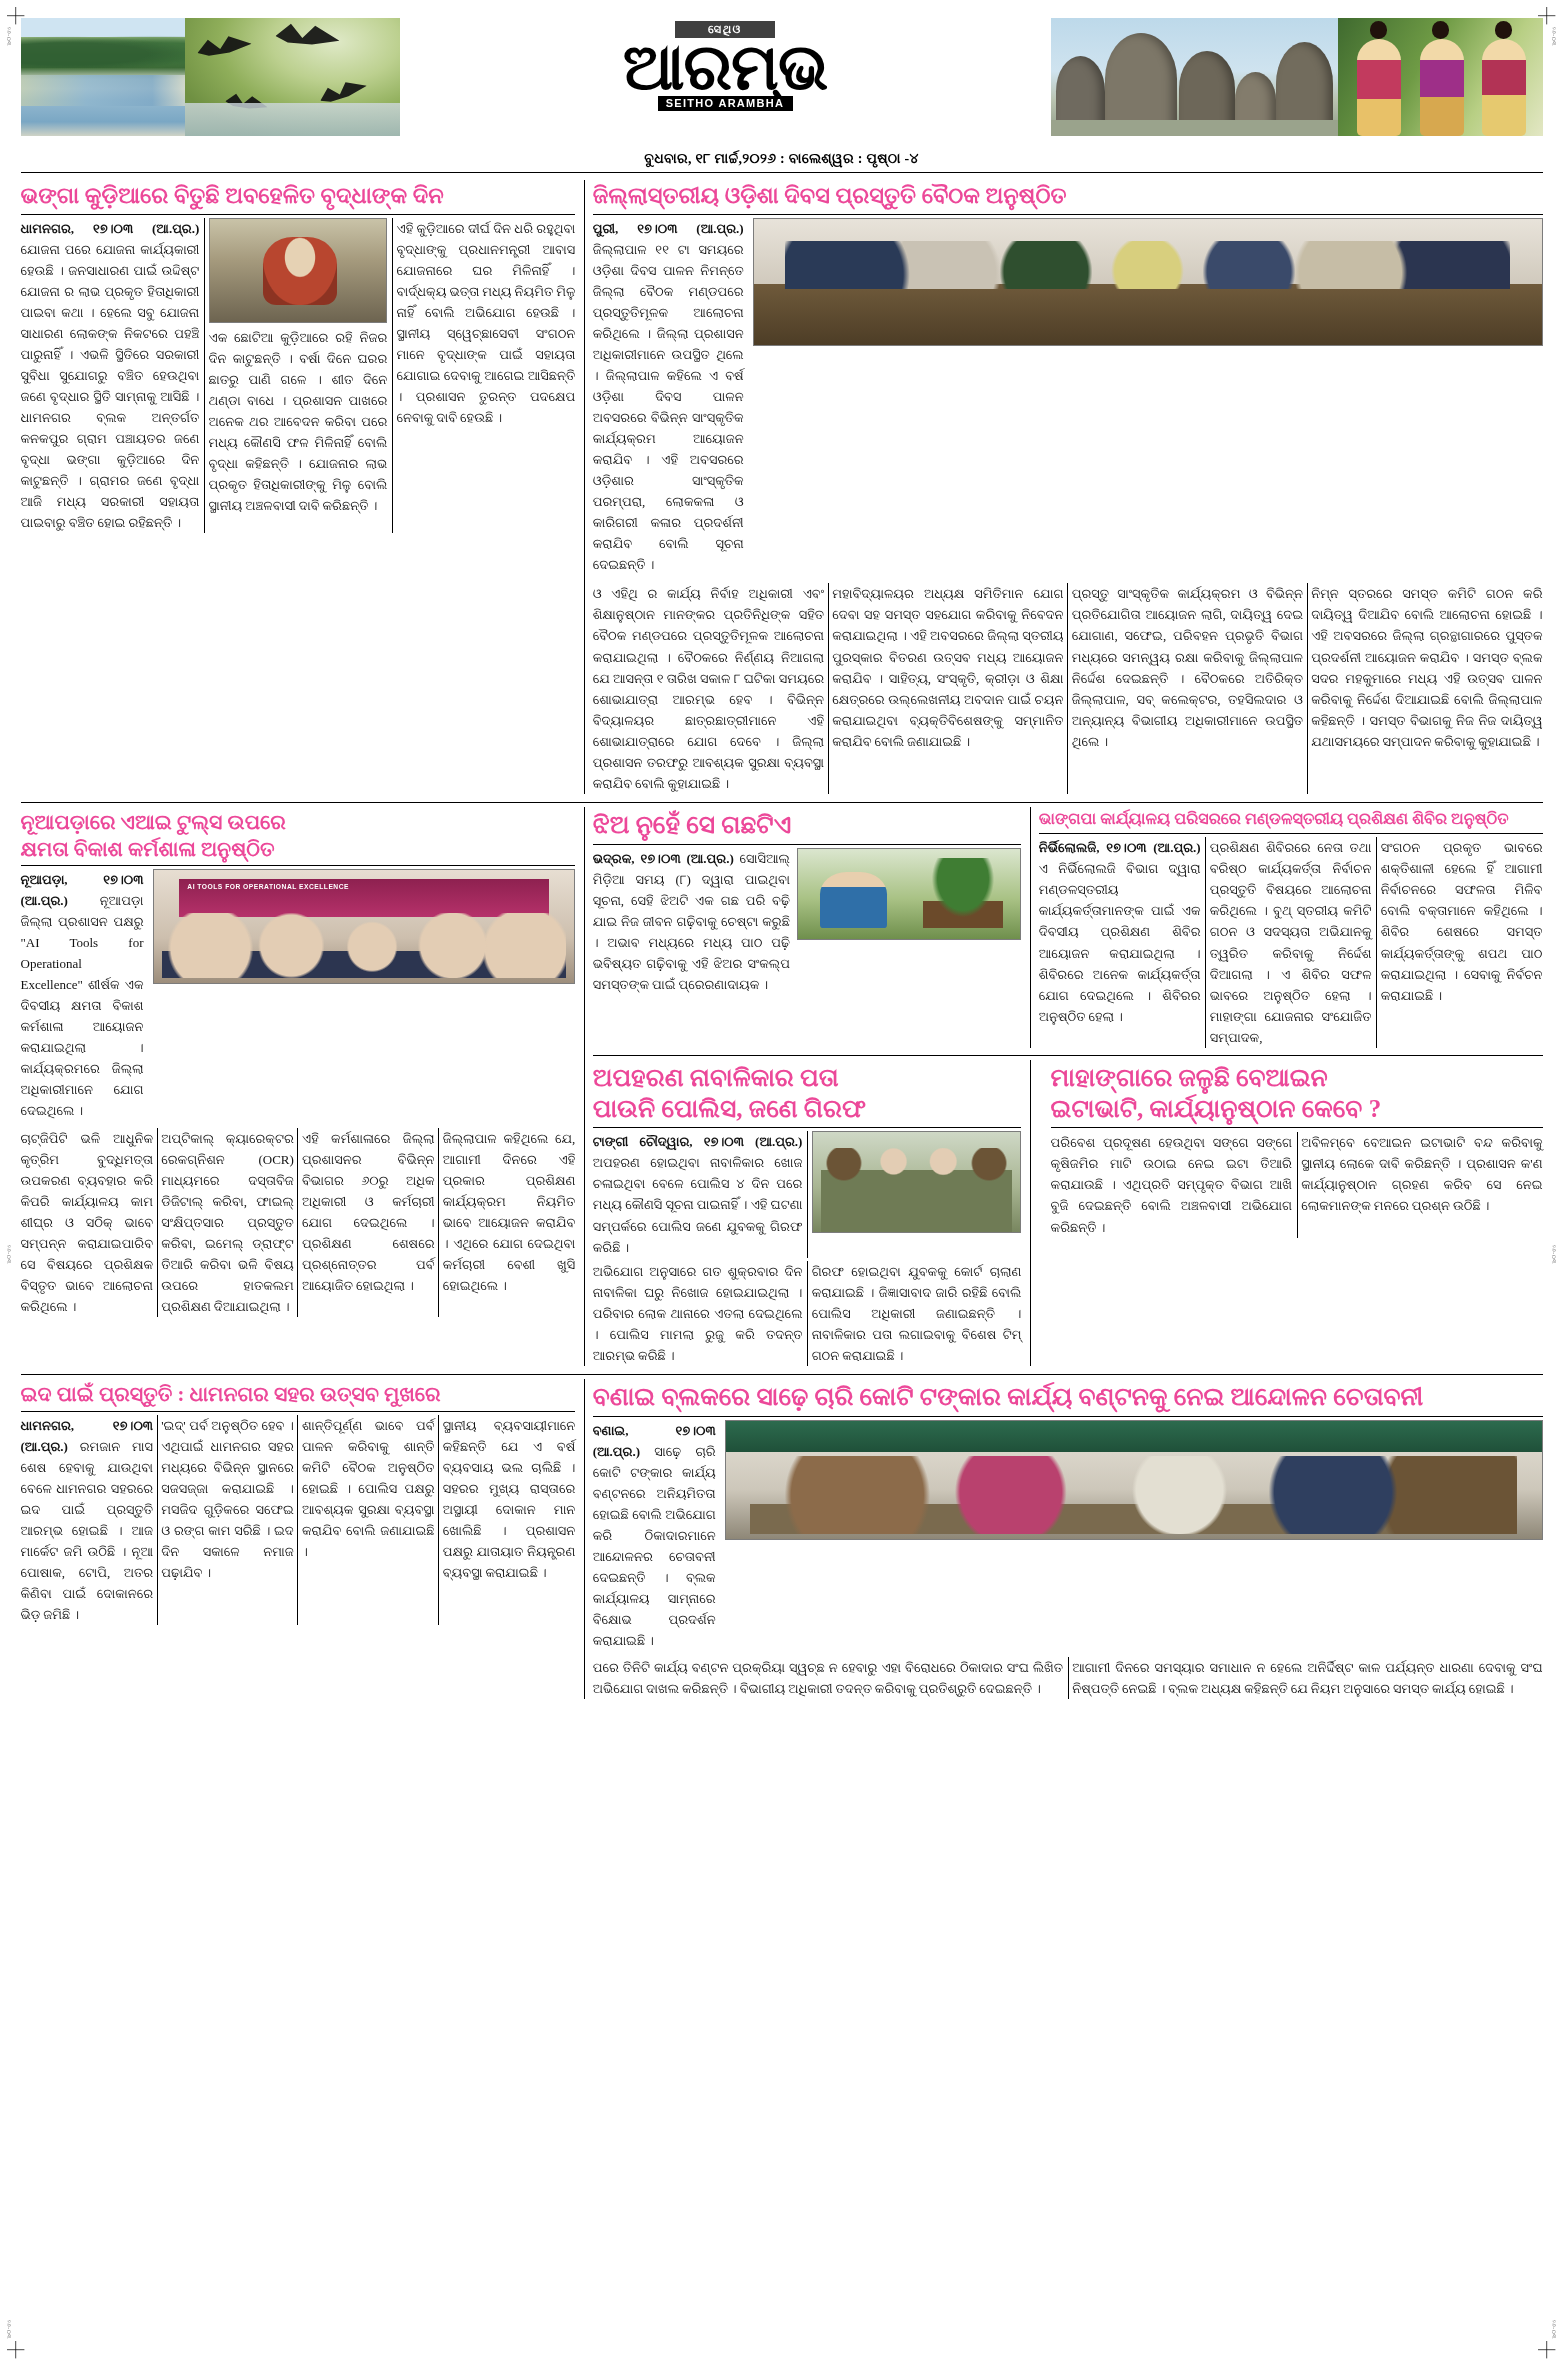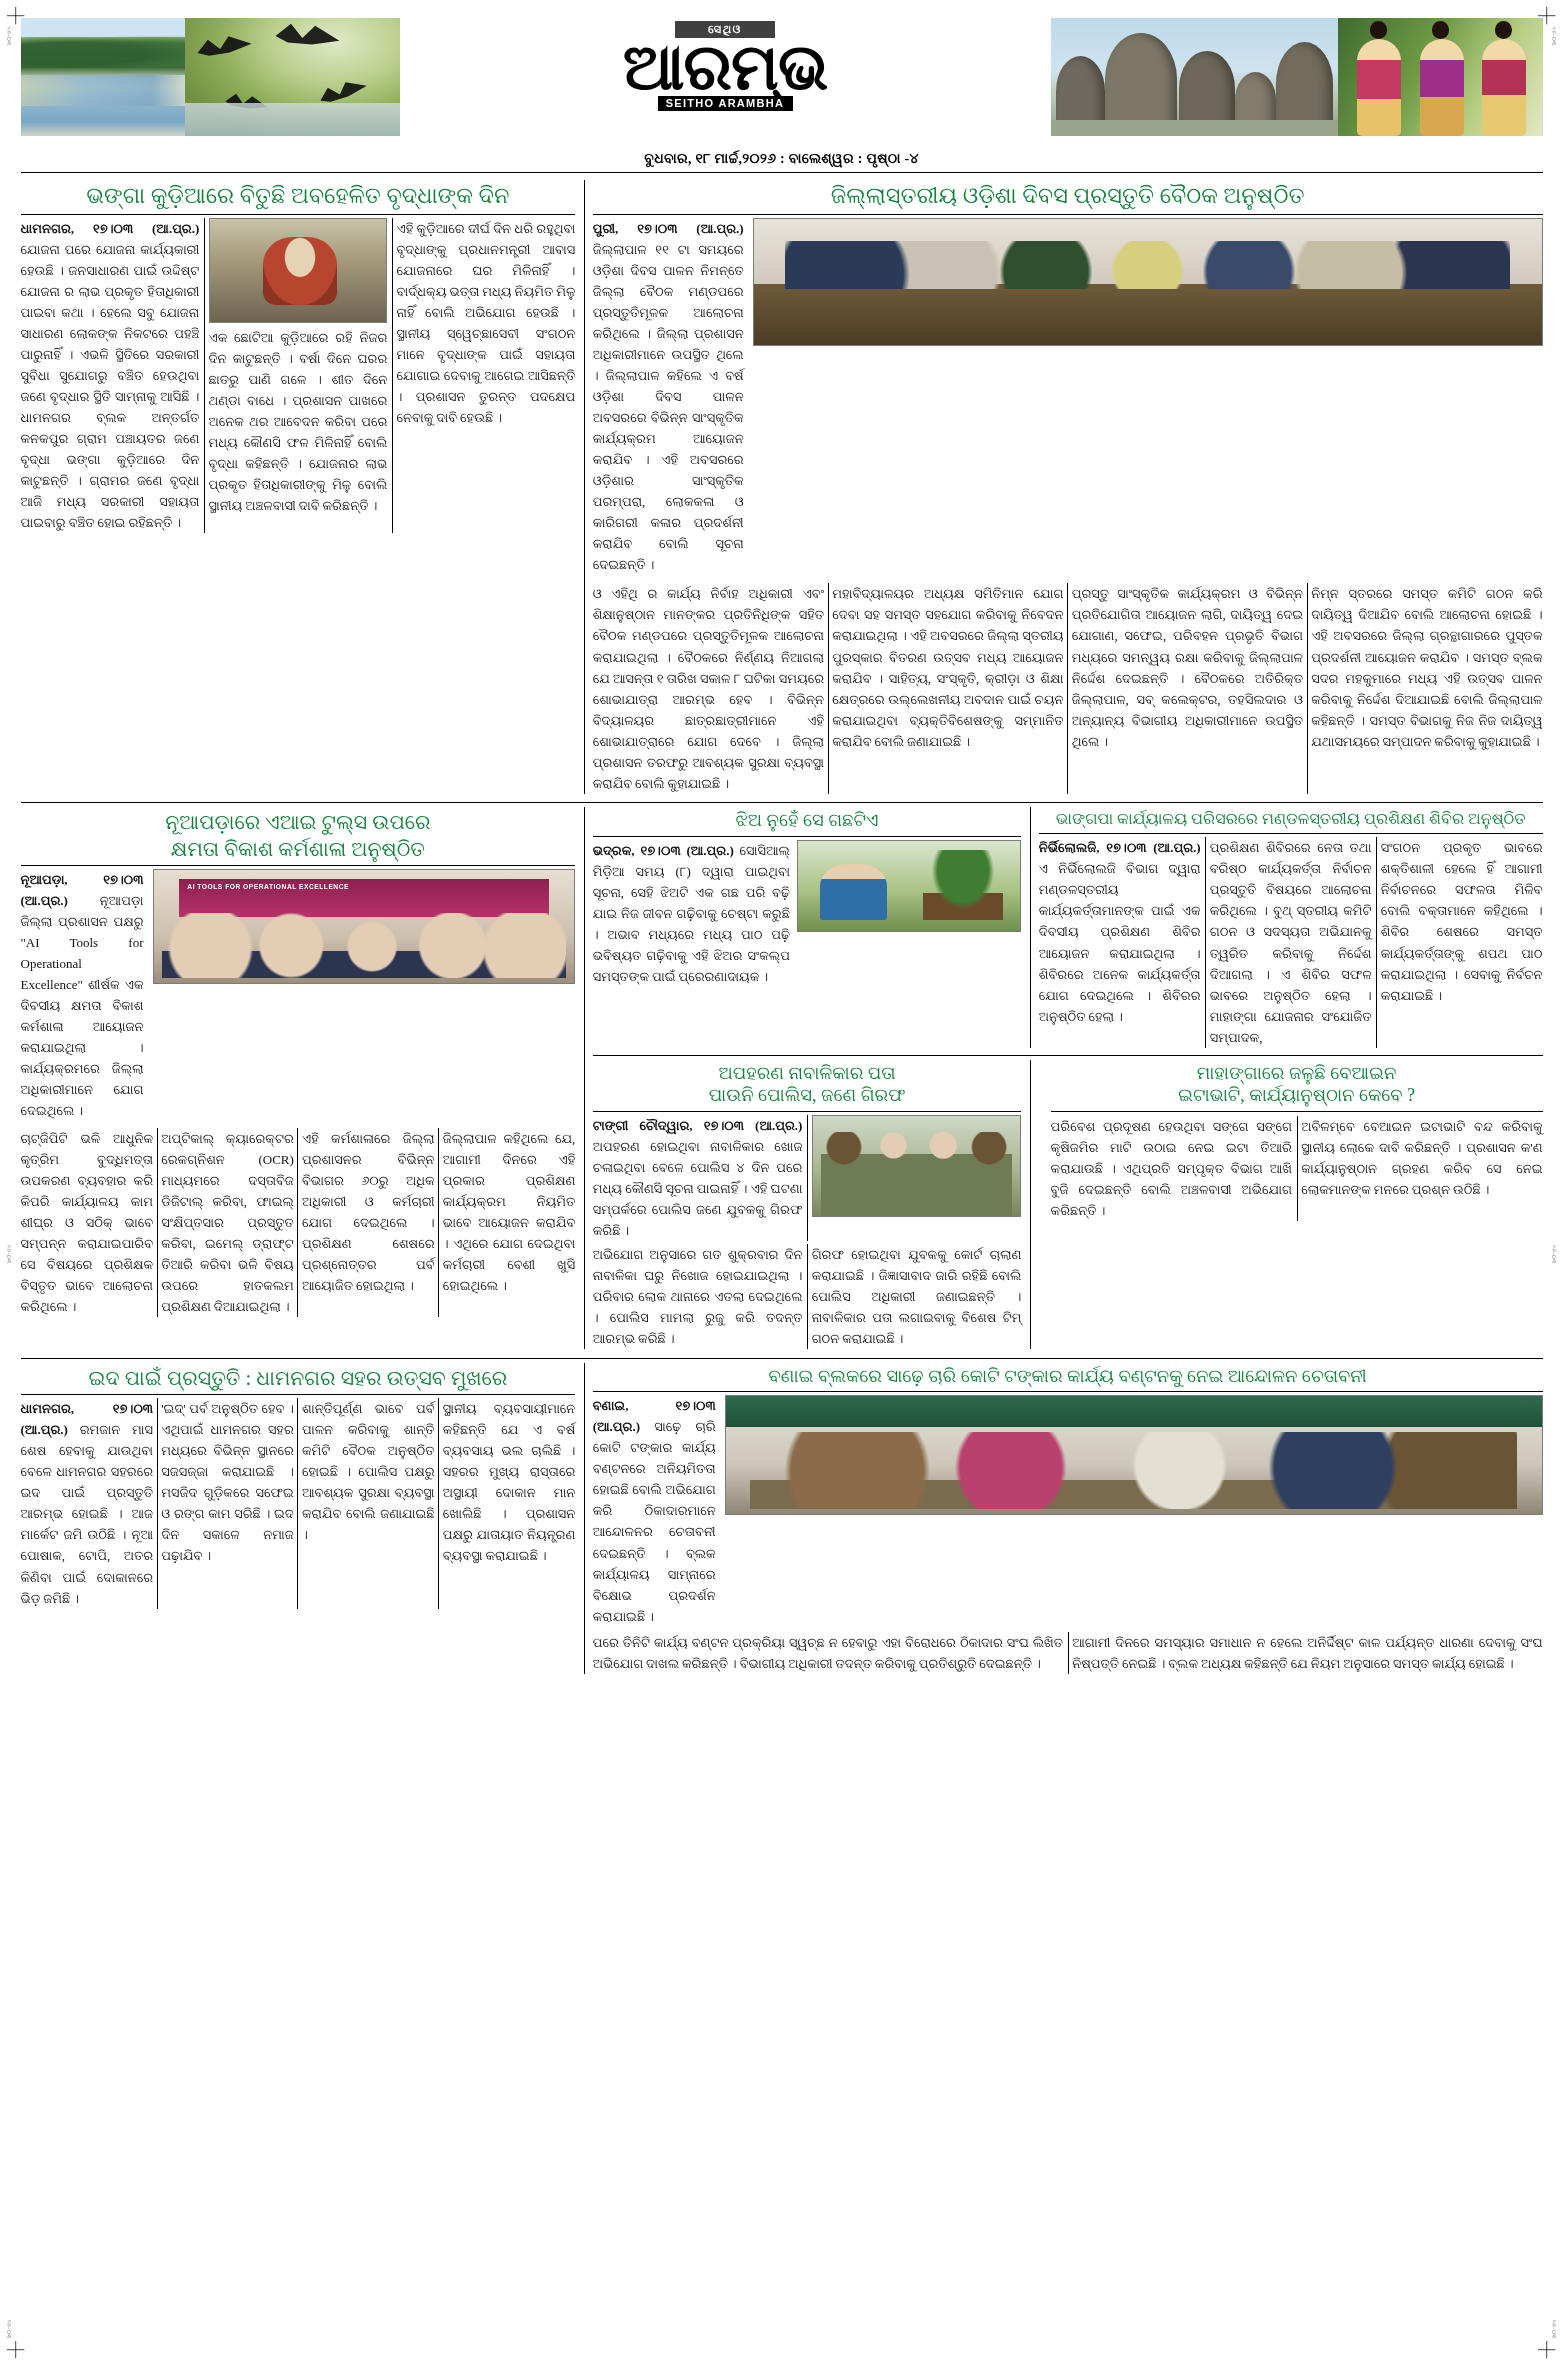--- a/index.html
+++ b/index.html
@@ -153,29 +153,29 @@
     font-weight:700;
     font-size: 14px;
     padding: 5.1px 0 3.1px 0;
     letter-spacing:0.3px;
   }
   .rule-thick { border-top:1.5px solid #000; margin-top:1px; }
 
   
   .hl {
     font-family:"Liberation Serif", serif;
-    font-weight:400;
-    text-align:center;
+    font-weight:700;
+    text-align:left;
     line-height:1.18;
-    color:#15803d;
+    color:#ec4899;
     margin: 3.1px 0 4.1px 0;
   }
   .hl-xl { font-size: 22.5px; }
   .hl-lg { font-size: 20.5px; }
-  .hl-md { font-size: 18px; }
+  .hl-md { font-size: 25px; }
   .hl-sm { font-size: 16px; }
   .body-txt {
     font-family:"Liberation Serif", serif;
     font-size: 13px;
     line-height: 1.62;
     text-align: justify;
     color:#111;
     hyphens:auto;
     word-spacing:-0.3px;
   }

